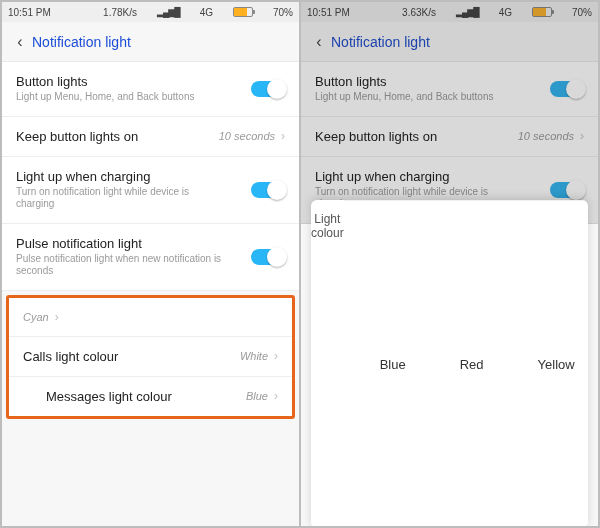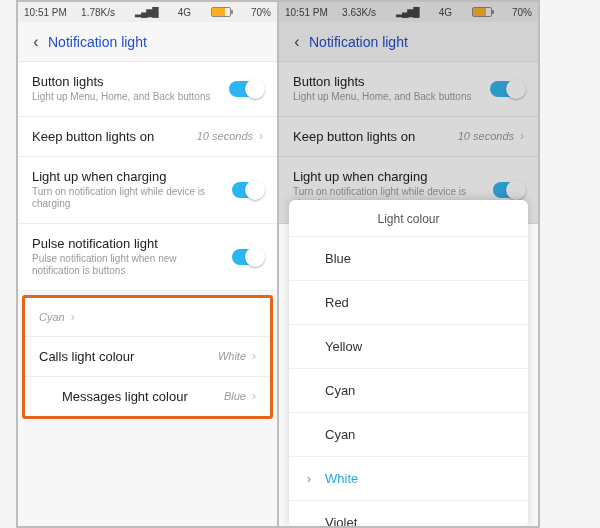--- a/index.html
+++ b/index.html
@@ -1,17 +1,17 @@
 <!DOCTYPE html>
 <html><head>
 <meta charset="utf-8">
 <style>
   * { box-sizing: border-box; margin: 0; padding: 0; font-family: -apple-system, "Helvetica Neue", Arial, sans-serif; }
   body { background: #f5f5f5; width: 600px; height: 528px; overflow: hidden; }
-  .frame { display: flex; width: 524px; height: 528px; border: 2px solid #bdbdbd; background: #bdbdbd; gap: 2px; margin-left: 16px; }
+  .frame { display: flex; width: 600px; height: 528px; border: 2px solid #bdbdbd; background: #bdbdbd; gap: 2px; }
   .phone { flex: 1; background: #f7f7f7; position: relative; overflow: hidden; display: flex; flex-direction: column; }
   
   .status-bar { height: 20px; background: #efefef; display: flex; justify-content: space-between; align-items: center; padding: 0 6px; font-size: 10px; color: #444; }
   .status-right { display: flex; align-items: center; gap: 20px; }
   .bat { display: inline-flex; align-items: center; }
   .bat-shell { width: 20px; height: 10px; border: 1px solid #888; border-radius: 2px; position: relative; display: inline-block; }
   .bat-shell::after { content: ""; position: absolute; right: -3px; top: 2px; width: 2px; height: 4px; background: #888; border-radius: 0 1px 1px 0;}
   .bat-fill { position: absolute; left: 0; top: 0; bottom: 0; width: 70%; background: #ffb020; }
   .sig { letter-spacing: -1px; font-size: 9px; }
   
@@ -30,21 +30,21 @@
   
   .toggle { width: 34px; height: 16px; background: #ddd; border-radius: 10px; position: relative; }
   .toggle.on { background: #29b6f6; }
   .toggle .knob { position: absolute; top: -2px; width: 20px; height: 20px; border-radius: 50%; background: #fff; box-shadow: 0 1px 2px rgba(0,0,0,0.3); left: -2px; }
   .toggle.on .knob { left: auto; right: -2px; }
   
   .hl { border: 3px solid #e7651b; border-radius: 3px; margin: 4px 4px 0 4px; }
   .hl .row:last-child { border-bottom: none; padding-left: 37px; }
   
   .dim { filter: brightness(0.85) grayscale(0.1); }
-  .sheet { position: absolute; left: 10px; right: 10px; bottom: -2px; top: 198px; background: #fff; border-radius: 6px; box-shadow: 0 -2px 8px rgba(0,0,0,0.15); display: flex; flex-direction: column; overflow: hidden; }
+  .sheet { position: absolute; left: 10px; right: 10px; bottom: -2px; top: 198px; background: #fff; border-radius: 6px; box-shadow: 0 -2px 8px rgba(0,0,0,0.15); display: flex; flex-direction: row; overflow: hidden; }
   .sheet-title { text-align: center; font-size: 12px; color: #555; padding: 12px 0 10px; }
   .opt { font-size: 13px; color: #333; padding: 14px 18px; border-top: 1px solid #f0f0f0; display: flex; align-items: center; gap: 8px; }
   .opt.sel { color: #2aa8e6; }
   .opt .mark { color: #2aa8e6; font-size: 12px; width: 10px; display: inline-block; }
   .phone2-bg .status-bar, .phone2-bg .header, .phone2-bg .list { pointer-events: none; }
 </style>
 </head>
 <body>
 
 <div class="frame">
@@ -96,21 +96,21 @@
           <span class="row-sub">Turn on notification light while device is charging</span>
         </div>
         <div class="toggle on">
             <span class="knob"></span>
           </div>
       </div>
 
       <div class="row">
         <div class="row-txt">
           <span class="row-title">Pulse notification light</span>
-          <span class="row-sub">Pulse notification light when new notification is buttons</span>
+          <span class="row-sub">Pulse notification light when new notification is seconds</span>
         </div>
         <div class="toggle on">
             <span class="knob"></span>
           </div>
       </div>
 
       <div class="hl">
         <div class="row">
           <div class="ctrl">
             <span class="val">Cyan</span>

